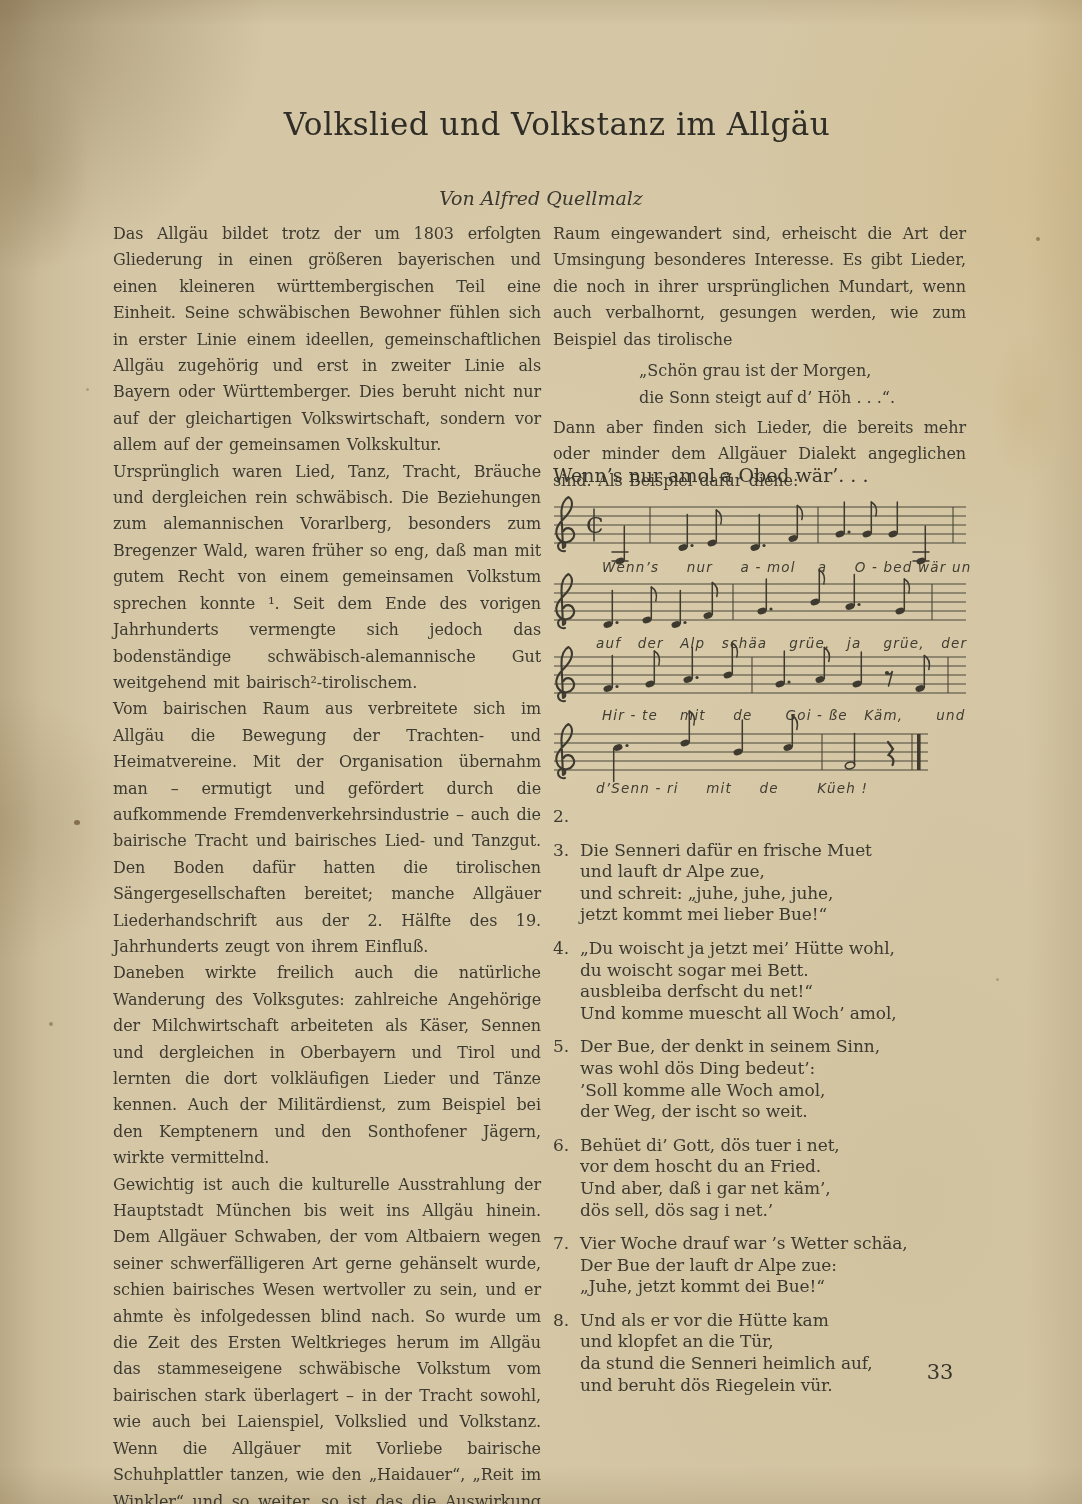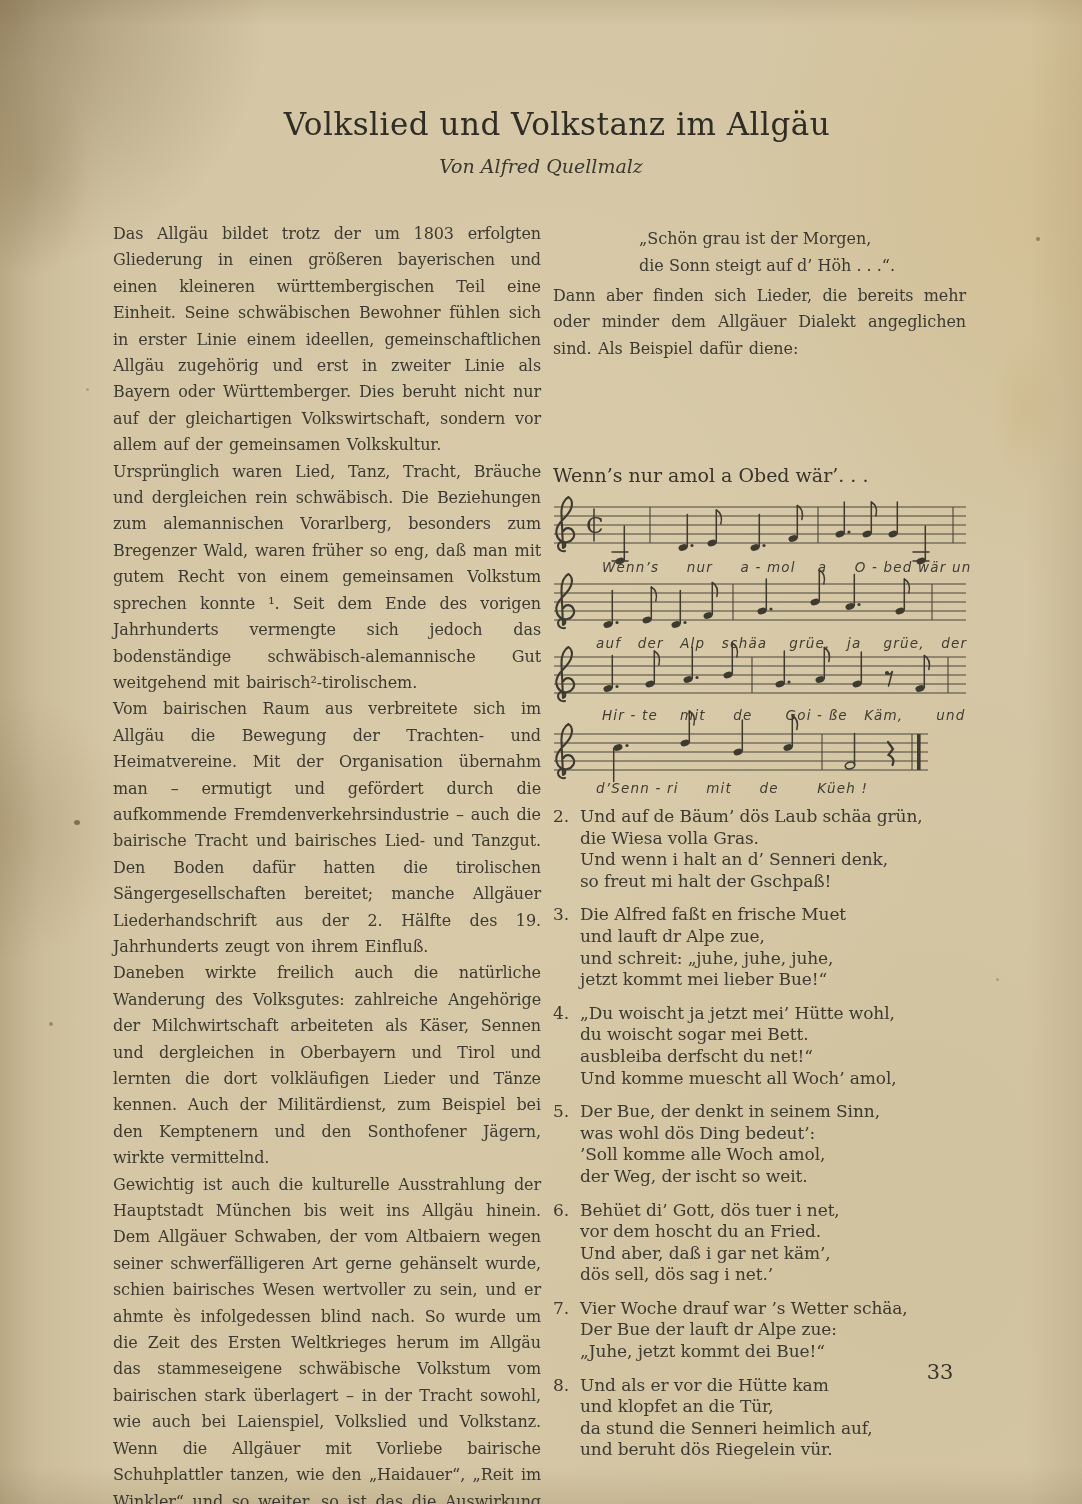--- a/index.html
+++ b/index.html
@@ -23,21 +23,21 @@
     font-family:"DejaVu Serif", serif;
     color:#3d3a31;
   }
   .speck{position:absolute;border-radius:50%;background:#6b5636;opacity:.75;}
   .stain{position:absolute;border-radius:50%;}
   .title{
     position:absolute;top:106px;left:16px;width:100%;
     text-align:center;font-size:31px;letter-spacing:.5px;color:#2f2d26;
   }
   .byline{
-    position:absolute;top:155px;left:0;width:100%;
+    position:absolute;top:187px;left:0;width:100%;
     text-align:center;font-style:italic;font-size:19px;color:#3b382f;
   }
   .col-left{position:absolute;left:113px;top:221px;width:428px;}
   .col-right-top{position:absolute;left:553px;top:221px;width:413px;}
   .body-p{
     margin:0;text-align:justify;font-size:16px;line-height:26.4px;
     letter-spacing:-0.1px;word-spacing:1.5px;
   }
   .quote{margin:4px 0 4px 86px;font-size:16px;line-height:27px;}
   .song-title{
@@ -80,20 +80,21 @@
   <div class="col-left">
     <p class="body-p">Das Allgäu bildet trotz der um 1803 erfolgten Gliederung in einen größeren bayerischen und einen kleineren württembergischen Teil eine Einheit. Seine schwäbischen Bewohner fühlen sich in erster Linie einem ideellen, gemeinschaftlichen Allgäu zugehörig und erst in zweiter Linie als Bayern oder Württemberger. Dies beruht nicht nur auf der gleichartigen Volkswirtschaft, sondern vor allem auf der gemeinsamen Volkskultur.</p>
     <p class="body-p">Ursprünglich waren Lied, Tanz, Tracht, Bräuche und dergleichen rein schwäbisch. Die Beziehungen zum alemannischen Vorarlberg, besonders zum Bregenzer Wald, waren früher so eng, daß man mit gutem Recht von einem gemeinsamen Volkstum sprechen konnte ¹. Seit dem Ende des vorigen Jahrhunderts vermengte sich jedoch das bodenständige schwäbisch-alemannische Gut weitgehend mit bairisch²-tirolischem.</p>
     <p class="body-p">Vom bairischen Raum aus verbreitete sich im Allgäu die Bewegung der Trachten- und Heimatvereine. Mit der Organisation übernahm man – ermutigt und gefördert durch die aufkommende Fremdenverkehrsindustrie – auch die bairische Tracht und bairisches Lied- und Tanzgut. Den Boden dafür hatten die tirolischen Sängergesellschaften bereitet; manche Allgäuer Liederhandschrift aus der 2. Hälfte des 19. Jahrhunderts zeugt von ihrem Einfluß.</p>
     <p class="body-p">Daneben wirkte freilich auch die natürliche Wanderung des Volksgutes: zahlreiche Angehörige der Milchwirtschaft arbeiteten als Käser, Sennen und dergleichen in Oberbayern und Tirol und lernten die dort volkläufigen Lieder und Tänze kennen. Auch der Militärdienst, zum Beispiel bei den Kemptenern und den Sonthofener Jägern, wirkte vermittelnd.</p>
     <p class="body-p">Gewichtig ist auch die kulturelle Ausstrahlung der Hauptstadt München bis weit ins Allgäu hinein. Dem Allgäuer Schwaben, der vom Altbaiern wegen seiner schwerfälligeren Art gerne gehänselt wurde, schien bairisches Wesen wertvoller zu sein, und er ahmte ès infolgedessen blind nach. So wurde um die Zeit des Ersten Weltkrieges herum im Allgäu das stammeseigene schwäbische Volkstum vom bairischen stark überlagert – in der Tracht sowohl, wie auch bei Laienspiel, Volkslied und Volkstanz. Wenn die Allgäuer mit Vorliebe bairische Schuhplattler tanzen, wie den „Haidauer“, „Reit im Winkler“ und so weiter, so ist das die Auswirkung davon.</p>
 
   </div>
 
   <div class="col-right-top">
+    <p class="body-p">Raum eingewandert sind, erheischt die Art der Umsingung besonderes Interesse. Es gibt Lieder, die noch in ihrer ursprünglichen Mundart, wenn auch verbalhornt, gesungen werden, wie zum Beispiel das tirolische</p>
     <div class="quote">
       <div>„Schön grau ist der Morgen,</div>
       <div>die Sonn steigt auf d’ Höh . . .“.</div>
     </div>
     <p class="body-p">Dann aber finden sich Lieder, die bereits mehr oder minder dem Allgäuer Dialekt angeglichen sind. Als Beispiel dafür diene:</p>
   </div>
 
   <div class="song-title">Wenn’s nur amol a Obed wär’. . .</div>
 
   <svg class="music" width="420" height="318" viewBox="0 0 420 318">
@@ -288,31 +289,25 @@
         <path class="sline" d="M362 240V276"></path>
         <rect class="nh" x="367" y="240" width="3.6" height="36"></rect>
       </g>
       <text class="lyric" x="46" y="299">d’Senn - ri     mit     de       Küeh !</text>
     </g>
   </svg>
 
   <div class="verses">
     <div class="verse">
       <div class="vnum">2.</div>
-      <div class="vlines">
-        <div>Und auf de Bäum’ dös Laub schäa grün,</div>
-        <div>die Wiesa volla Gras.</div>
-        <div>Und wenn i halt an d’ Senneri denk,</div>
-        <div>so freut mi halt der Gschpaß!</div>
-      </div>
     </div>
     <div class="verse">
       <div class="vnum">3.</div>
       <div class="vlines">
-        <div>Die Alfred faßt en frische Muet</div>
+        <div>Die Senneri dafür en frische Muet</div>
         <div>und lauft dr Alpe zue,</div>
         <div>und schreit: „juhe, juhe, juhe,</div>
         <div>jetzt kommt mei lieber Bue!“</div>
       </div>
     </div>
     <div class="verse">
       <div class="vnum">4.</div>
       <div class="vlines">
         <div>„Du woischt ja jetzt mei’ Hütte wohl,</div>
         <div>du woischt sogar mei Bett.</div>

